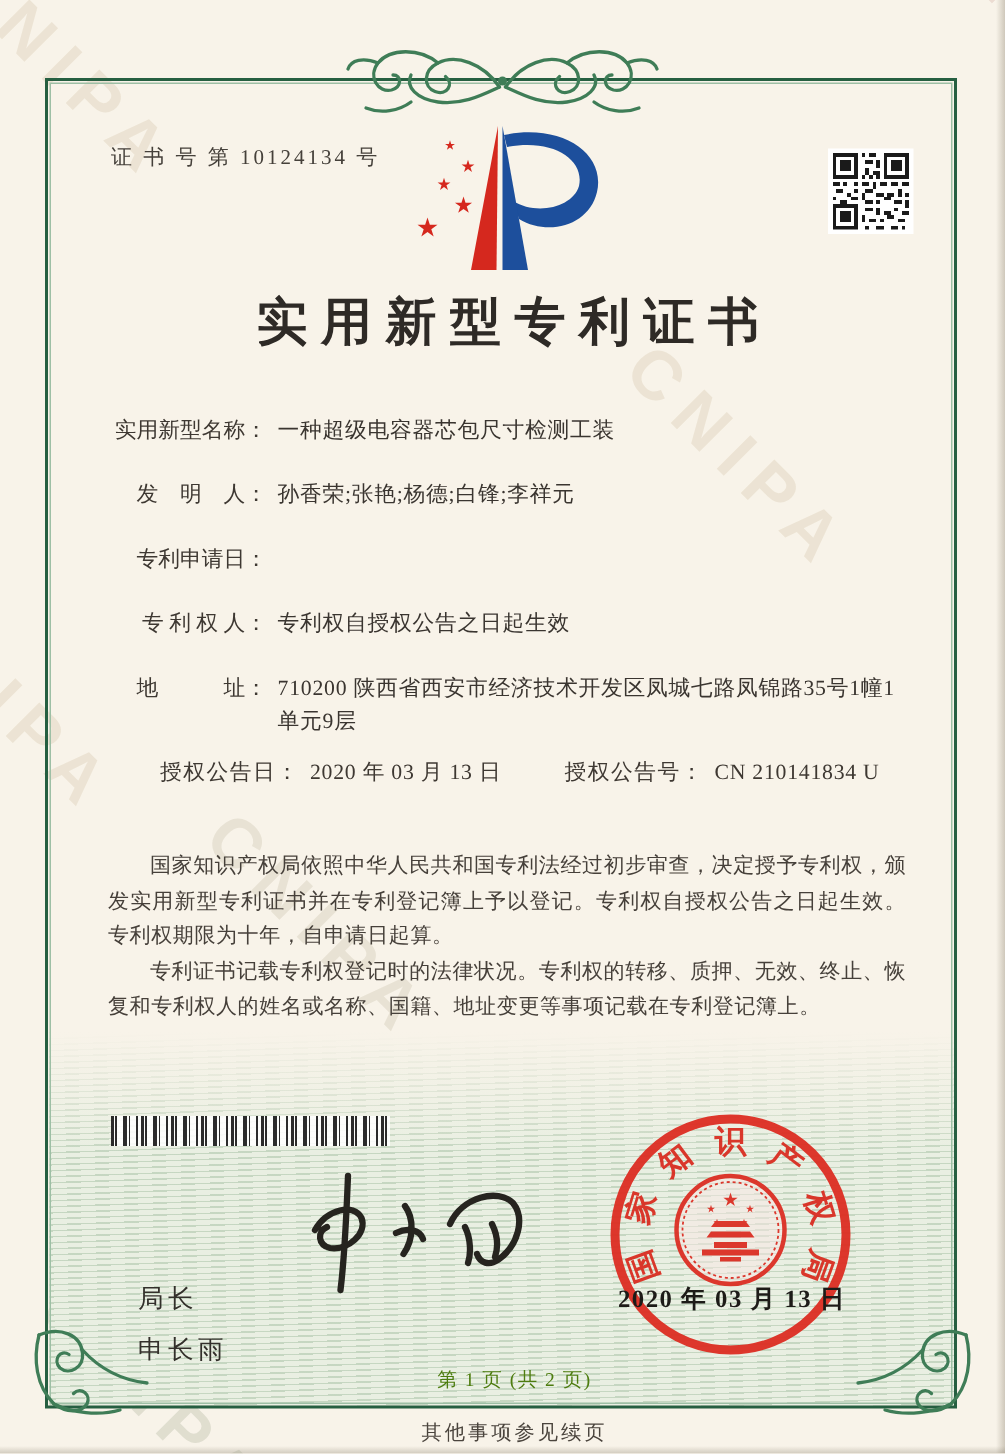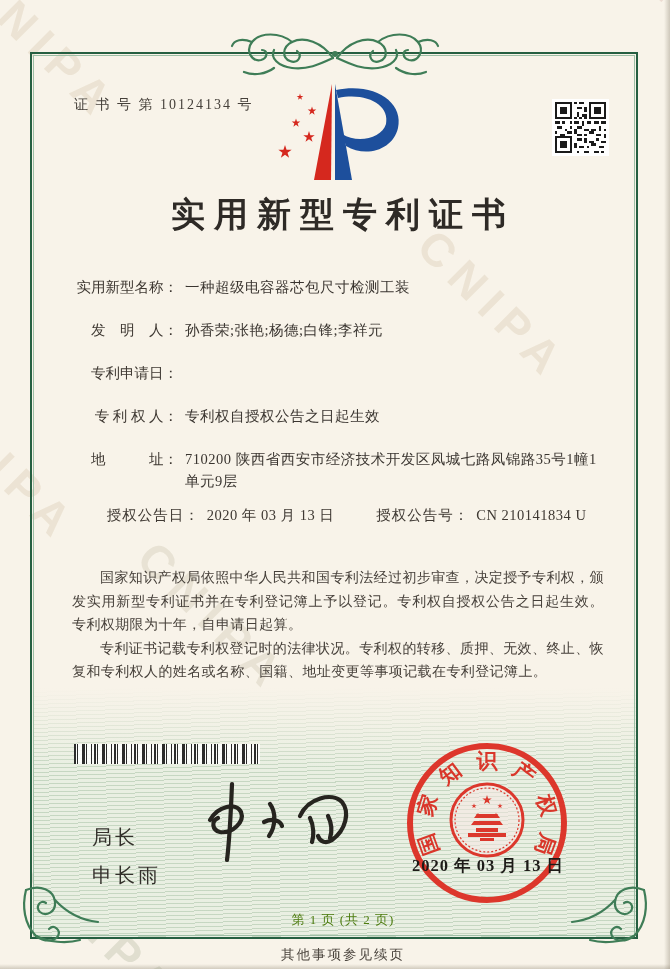--- a/index.html
+++ b/index.html
@@ -94,21 +94,21 @@
   .barcode{
     position:absolute;left:74px;top:744px;width:186px;height:20px;
     background:repeating-linear-gradient(90deg,
       #2b2b2b 0px,#2b2b2b 2px,rgba(255,255,255,.85) 2px,rgba(255,255,255,.85) 3px,
       #2b2b2b 3px,#2b2b2b 4px,rgba(255,255,255,.85) 4px,rgba(255,255,255,.85) 8px,
       #2b2b2b 8px,#2b2b2b 11px,rgba(255,255,255,.85) 11px,rgba(255,255,255,.85) 12px,
       #2b2b2b 12px,#2b2b2b 13px,rgba(255,255,255,.85) 13px,rgba(255,255,255,.85) 17px,
       #2b2b2b 17px,#2b2b2b 18px,rgba(255,255,255,.85) 18px,rgba(255,255,255,.85) 20px);
   }
 
-  .signer{position:absolute;left:92px;top:824px;font-size:20px;color:#33302b;
+  .signer{position:absolute;left:92px;top:854px;font-size:17px;color:#33302b;
     font-family:"Liberation Sans","DejaVu Sans",sans-serif;}
   .signer div{margin-bottom:11px;letter-spacing:3px;}
   .signature{position:absolute;left:182px;top:774px;width:186px;height:94px;}
 
   .seal{position:absolute;left:402px;top:738px;width:170px;height:170px;opacity:.93;}
   .seal-date{
     position:absolute;left:406px;top:855px;width:164px;
     text-align:center;font-size:16.5px;font-weight:600;color:#1d1b18;letter-spacing:1px;
   }
 

